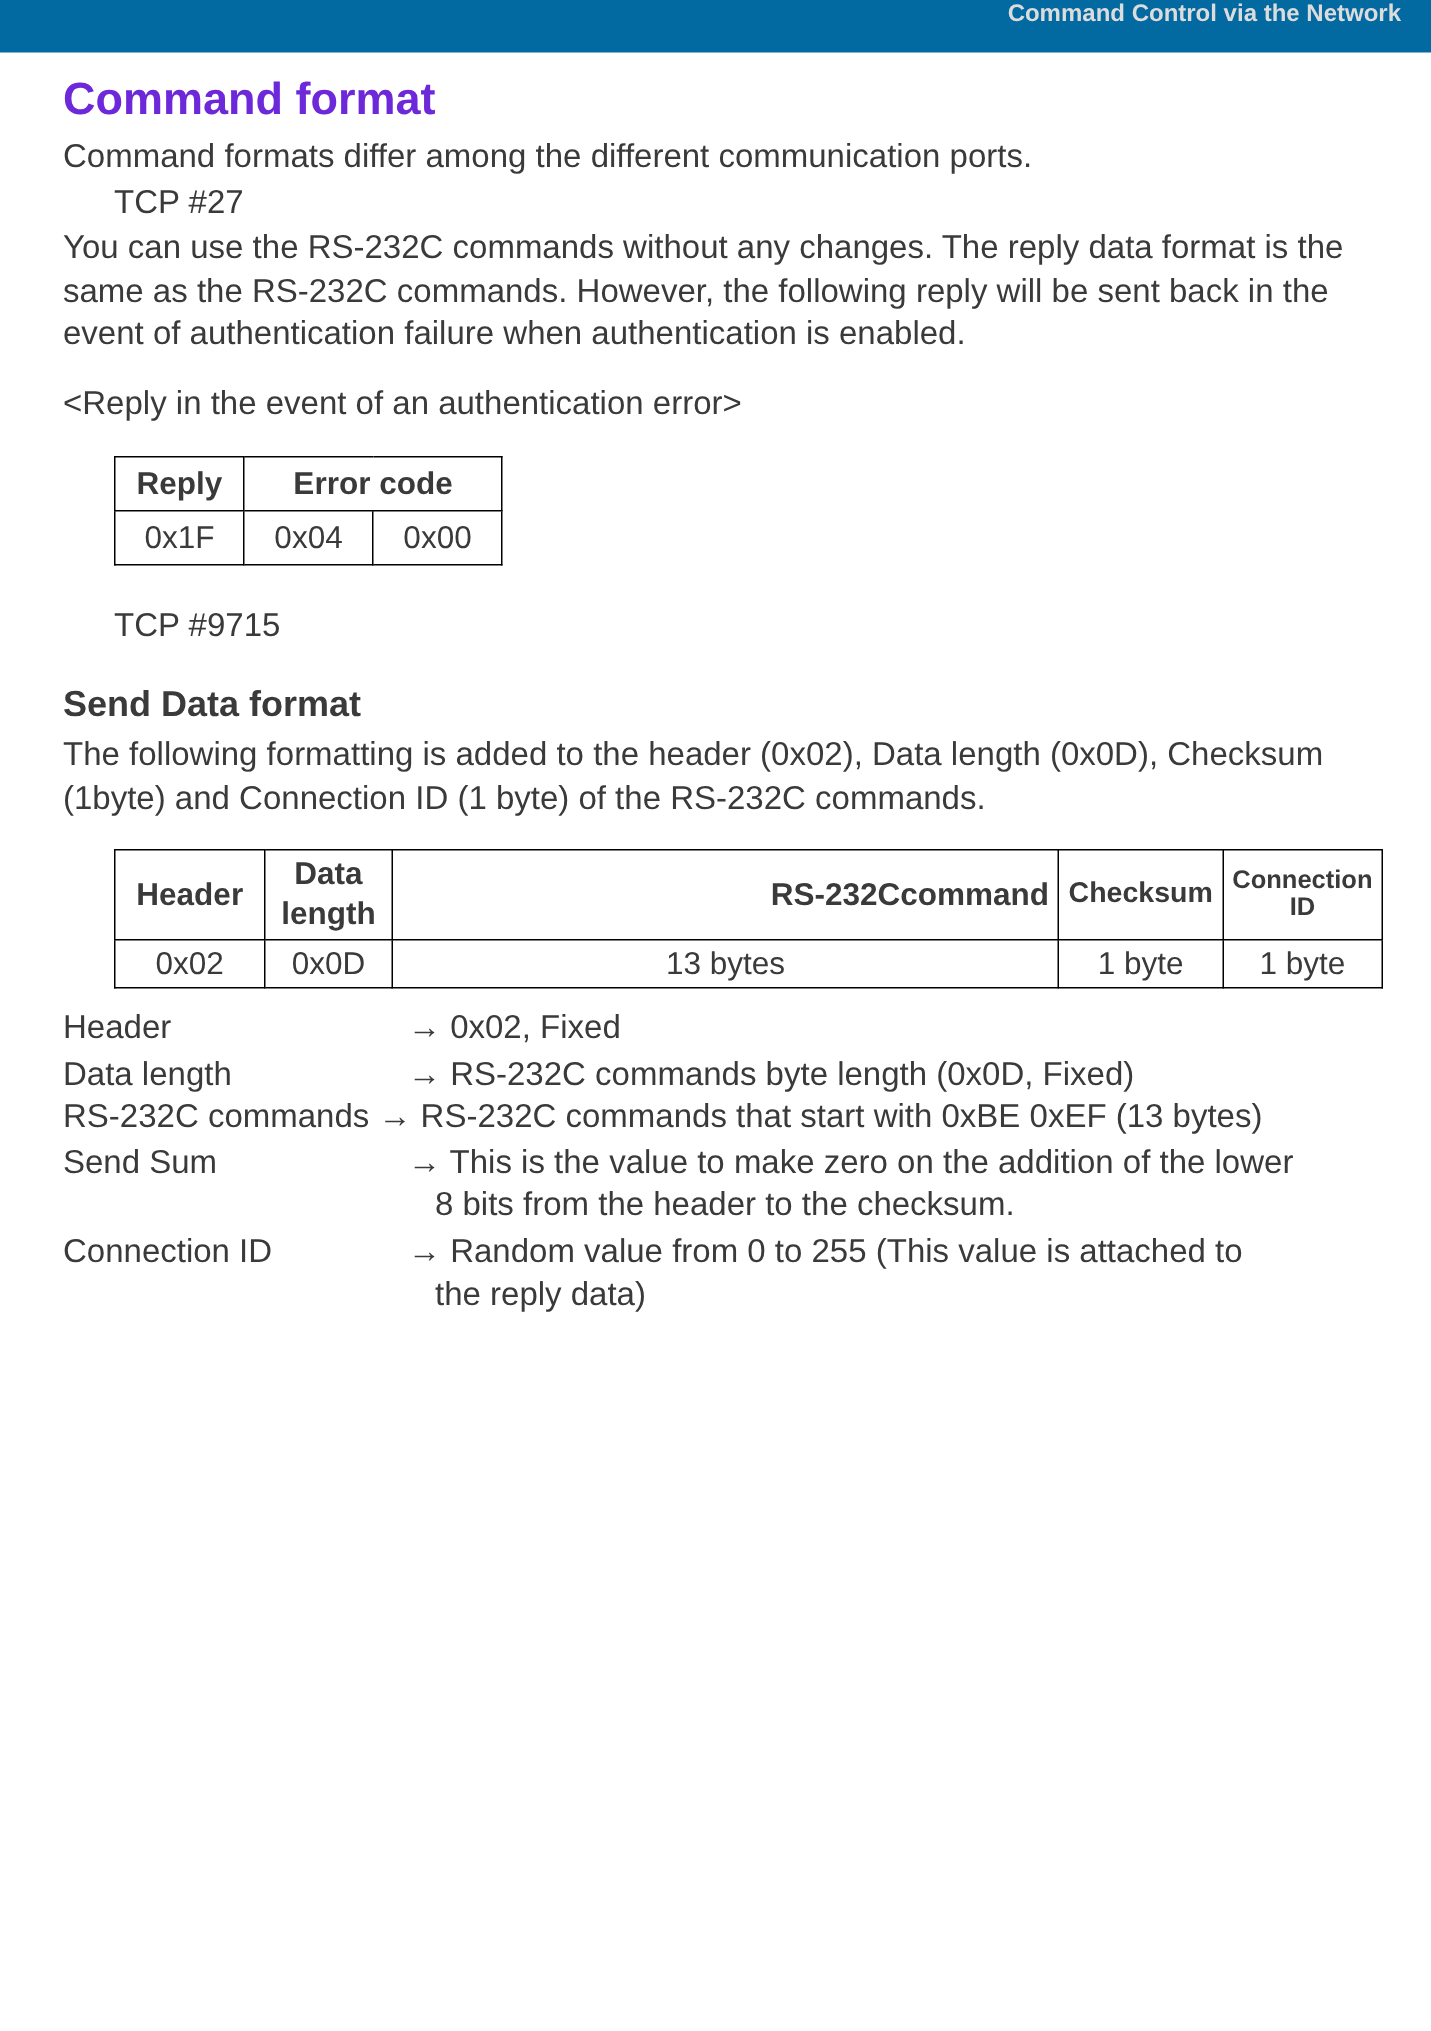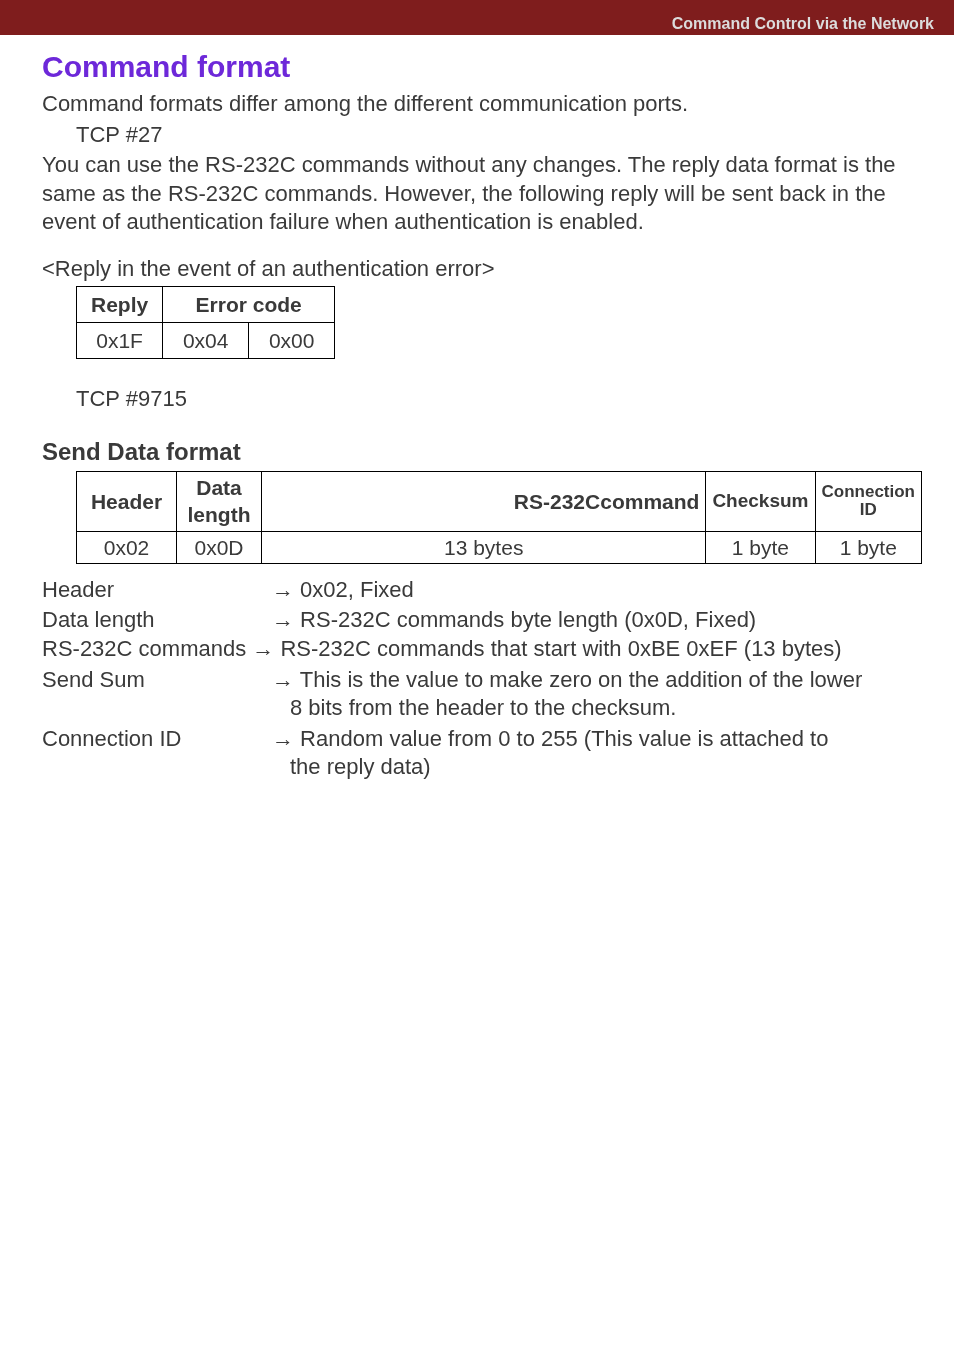--- a/index.html
+++ b/index.html
@@ -8,23 +8,23 @@
     height: 1354px;
     background: #ffffff;
     font-family: Arial, Helvetica, sans-serif;
     color: #3a3a3a;
     font-size: 22px;
     line-height: 1.3;
   }
   .topbar {
     width: 100%;
     height: 35px;
-    background: #7f1d1d;
+    background: #0369a1;
     display: flex;
-    align-items: flex-end;
+    align-items: flex-start;
     justify-content: flex-end;
     padding-right: 20px;
   }
   .topbar-text {
     color: #dcdcdc;
     font-size: 16px;
     font-weight: bold;
   }
   .content {
     padding: 12px 42px 0 42px;
@@ -41,21 +41,21 @@
   .gap-m { margin-top: 26px; }
   .h2 {
     font-size: 24px;
     font-weight: 900;
     color: #3a3a3a;
     margin-top: 22px;
     margin-bottom: 4px;
   }
   table {
     border-collapse: collapse;
-    margin-top: 2px;
+    margin-top: 20px;
     margin-left: 34px;
   }
   th, td {
     border: 1.5px solid #000;
     padding: 4px 14px;
     text-align: center;
     font-size: 21px;
   }
   th { font-weight: bold; }
   .t2 { margin-left: 34px; width: 846px; }
@@ -95,20 +95,21 @@
       <td>0x1F</td>
       <td style="min-width:86px">0x04</td>
       <td style="min-width:86px">0x00</td>
     </tr>
   </tbody>
     </table>
 
   <div class="para indent gap-m">TCP #9715</div>
 
   <div class="h2">Send Data format</div>
+  <div class="para">The following formatting is added to the header (0x02), Data length (0x0D), Checksum (1byte) and Connection ID (1 byte) of the RS-232C commands.</div>
 
   <table class="t2">
     <tbody>
         <tr>
       <th class="col-header">Header</th>
       <th class="col-dl">Data length</th>
       <th class="col-cmd">RS-232Ccommand</th>
       <th class="col-ck">Checksum</th>
       <th class="col-ci">Connection ID</th>
     </tr>

